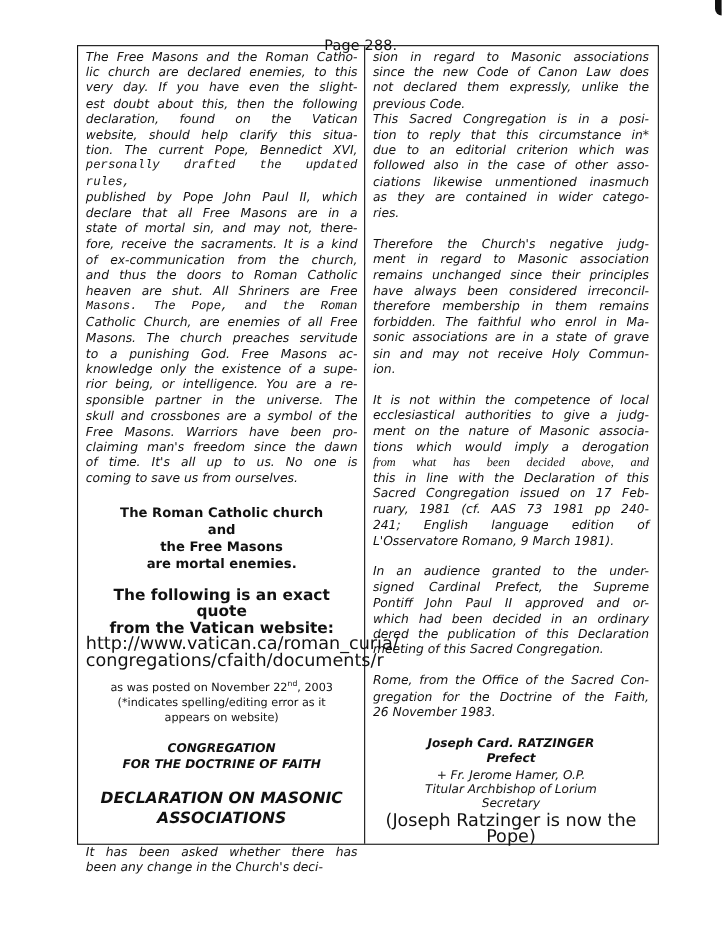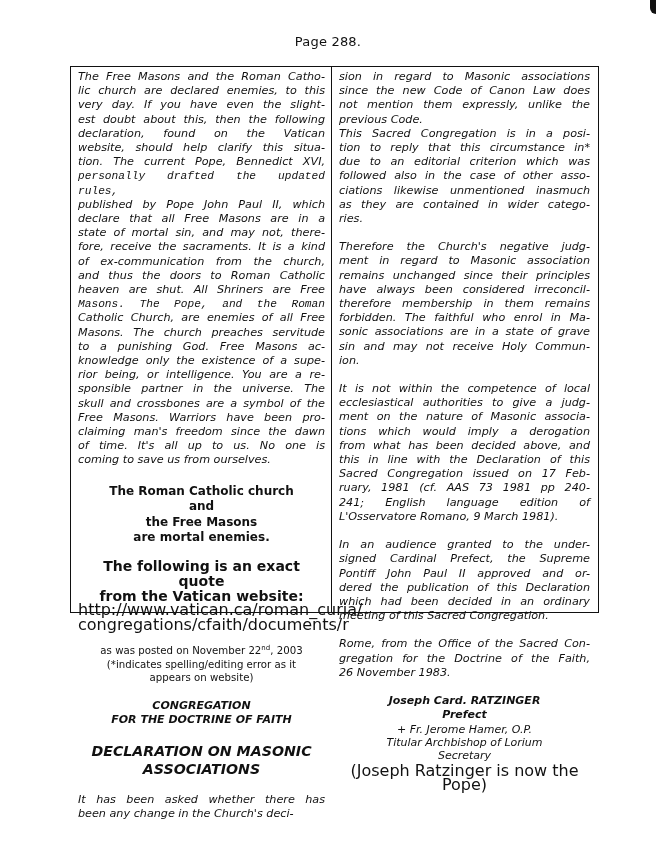--- a/index.html
+++ b/index.html
@@ -9,21 +9,21 @@
   }
   .corner-mark {
     position: absolute; right: 0; top: 0; width: 6px; height: 14px;
     background: #111; border-bottom-left-radius: 6px;
   }
   .page-number {
     position: absolute; top: 34px; left: 0; width: 656px; text-align: center;
     font-size: 13px; letter-spacing: 0.2px;
   }
   .frame {
-    position: absolute; left: 70px; top: 66px; width: 529px; height: 547px;
+    position: absolute; left: 70px; top: 41px; width: 529px; height: 727px;
     border: 1.5px solid #111; box-sizing: border-box;
     display: flex;
   }
   .col { box-sizing: border-box; padding: 3px 6px 0 7px; }
   .col-left { width: 261px; border-right: 1.5px solid #111; }
   .col-right { flex: 1; padding-left: 7px; padding-right: 8px; }
   .it {
     font-style: italic; font-size: 11.2px; line-height: 14.2px;
     text-align: justify; margin: 0;
   }
@@ -117,21 +117,21 @@
     <div>
       <p class="it" style="text-align-last:justify">It has been asked whether there has</p>
       <p class="it">been any change in the Church's deci-</p>
     </div>
   </div>
 
   <div class="col col-right">
     <div id="p1">
         <p class="it" style="text-align-last: justify;">sion in regard to Masonic associations</p>
         <p class="it" style="text-align-last: justify;">since the new Code of Canon Law does</p>
-        <p class="it" style="text-align-last: justify;">not mention them expressly, unlike the</p>
+        <p class="it" style="text-align-last: justify;">not declared them expressly, unlike the</p>
         <p class="it">previous Code.</p>
       </div>
     <div id="p2">
         <p class="it" style="text-align-last: justify;">This Sacred Congregation is in a posi-</p>
         <p class="it" style="text-align-last: justify;">tion to reply that this circumstance in*</p>
         <p class="it" style="text-align-last: justify;">due to an editorial criterion which was</p>
         <p class="it" style="text-align-last: justify;">followed also in the case of other asso-</p>
         <p class="it" style="text-align-last: justify;">ciations likewise unmentioned inasmuch</p>
         <p class="it" style="text-align-last: justify;">as they are contained in wider catego-</p>
         <p class="it">ries.</p>
@@ -147,34 +147,34 @@
         <p class="it" style="text-align-last: justify;">sonic associations are in a state of grave</p>
         <p class="it" style="text-align-last: justify;">sin and may not receive Holy Commun-</p>
         <p class="it">ion.</p>
       </div>
     <div class="gap"></div>
     <div id="p4">
         <p class="it" style="text-align-last: justify;">It is not within the competence of local</p>
         <p class="it" style="text-align-last: justify;">ecclesiastical authorities to give a judg-</p>
         <p class="it" style="text-align-last: justify;">ment on the nature of Masonic associa-</p>
         <p class="it" style="text-align-last: justify;">tions which would imply a derogation</p>
-        <p class="it" style="text-align-last: justify;">from what has been decided above, and</p>
+        <p class="it" style="text-align-last: justify; font-family: Liberation Serif, serif;">from what has been decided above, and</p>
         <p class="it" style="text-align-last: justify;">this in line with the Declaration of this</p>
         <p class="it" style="text-align-last: justify;">Sacred Congregation issued on 17 Feb-</p>
         <p class="it" style="text-align-last: justify;">ruary, 1981 (cf. AAS 73 1981 pp 240-</p>
         <p class="it" style="text-align-last: justify;">241; English language edition of</p>
         <p class="it">L'Osservatore Romano, 9 March 1981).</p>
       </div>
     <div class="gap"></div>
     <div id="p5">
         <p class="it" style="text-align-last: justify;">In an audience granted to the under-</p>
         <p class="it" style="text-align-last: justify;">signed Cardinal Prefect, the Supreme</p>
         <p class="it" style="text-align-last: justify;">Pontiff John Paul II approved and or-</p>
+        <p class="it" style="text-align-last: justify;">which had been decided in an ordinary</p>
         <p class="it" style="text-align-last: justify;">dered the publication of this Declaration</p>
-        <p class="it" style="text-align-last: justify;">which had been decided in an ordinary</p>
         <p class="it">meeting of this Sacred Congregation.</p>
       </div>
     <div class="gap"></div>
     <div id="p6">
         <p class="it" style="text-align-last: justify;">Rome, from the Office of the Sacred Con-</p>
         <p class="it" style="text-align-last: justify;">gregation for the Doctrine of the Faith,</p>
         <p class="it">26 November 1983.</p>
       </div>
 
     <div style="height:14px"></div>

